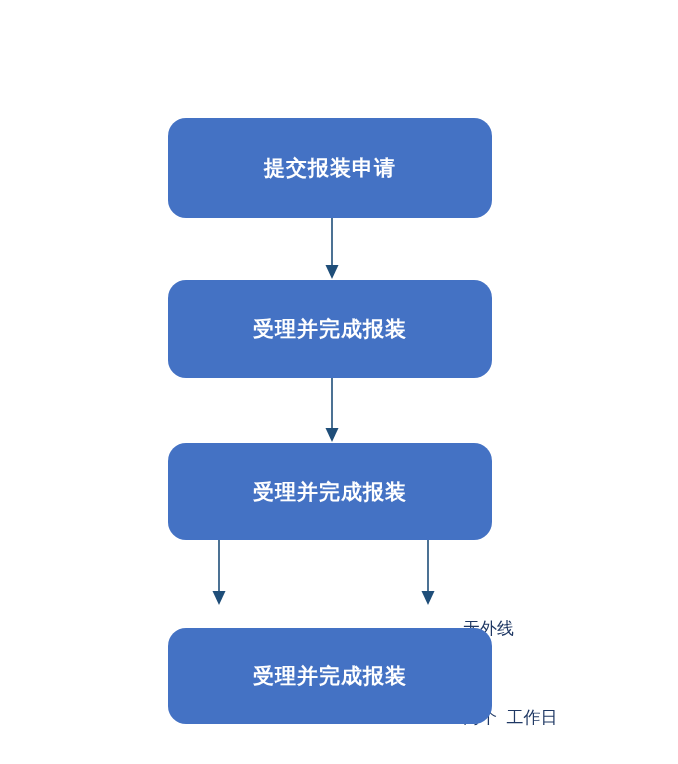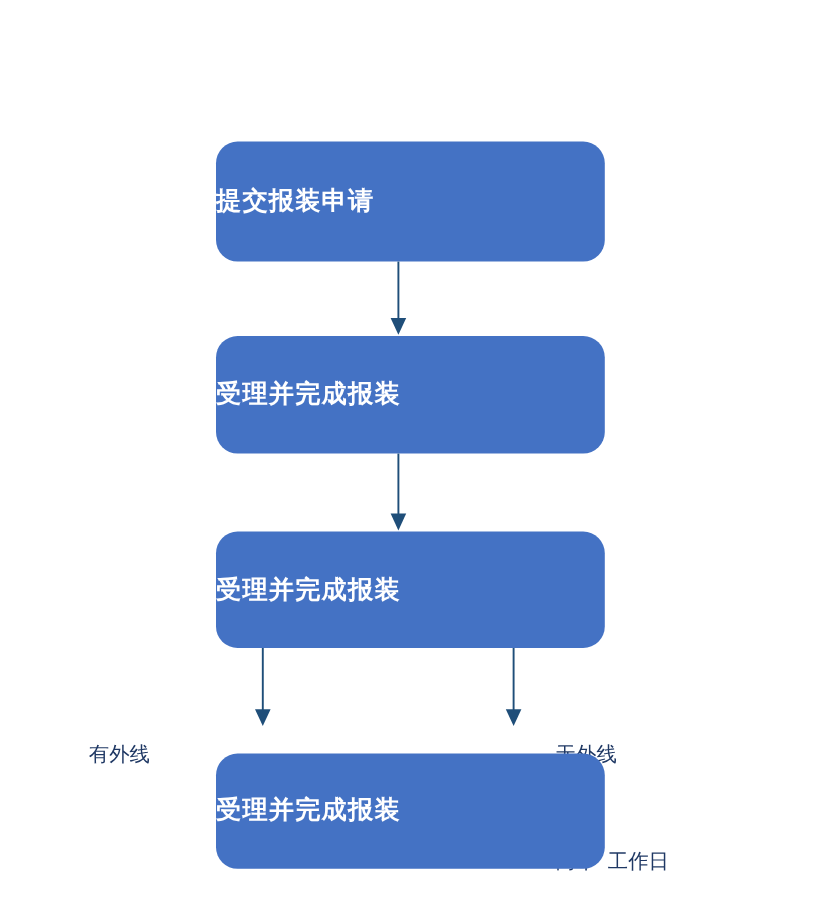--- a/index.html
+++ b/index.html
@@ -13,27 +13,27 @@
   }
   #canvas {
     position: relative;
     width: 678px;
     height: 764px;
     background: #ffffff;
     overflow: hidden;
   }
   .node {
     position: absolute;
-    left: 180px;
+    left: 168px;
     width: 324px;
     background: #4472C4;
     border-radius: 18px;
     display: flex;
     align-items: center;
-    justify-content: flex-start;
+    justify-content: center;
     box-sizing: border-box;
   }
   .node-label {
     color: #ffffff;
     font-size: 21px;
     font-weight: bold;
     letter-spacing: 1px;
     line-height: 1.2;
     white-space: nowrap;
     user-select: none;
@@ -102,21 +102,20 @@
   </div>
 
   <div class="connector" id="connector-3-4-right" style="left:417px; top:540px; width:22px; height:70px;">
     <svg width="22" height="70" viewBox="0 0 22 70" aria-hidden="true">
       <line x1="11" y1="0" x2="11" y2="52" stroke="#1F4E79" stroke-width="1.6"></line>
       <polygon points="4.5,51 17.5,51 11,65" fill="#1F4E79"></polygon>
     </svg>
   </div>
 
   <div class="edge-label" id="edge-label-left">
-    <span class="edge-label-line">有外线</span>
   </div>
 
   <div class="edge-label" id="edge-label-right">
     <span class="edge-label-line">无外线</span>
     <span class="edge-label-line">两个  工作日</span>
   </div>
 
   <div class="node" id="node-4">
     <span class="node-label">受理并完成报装</span>
   </div>

